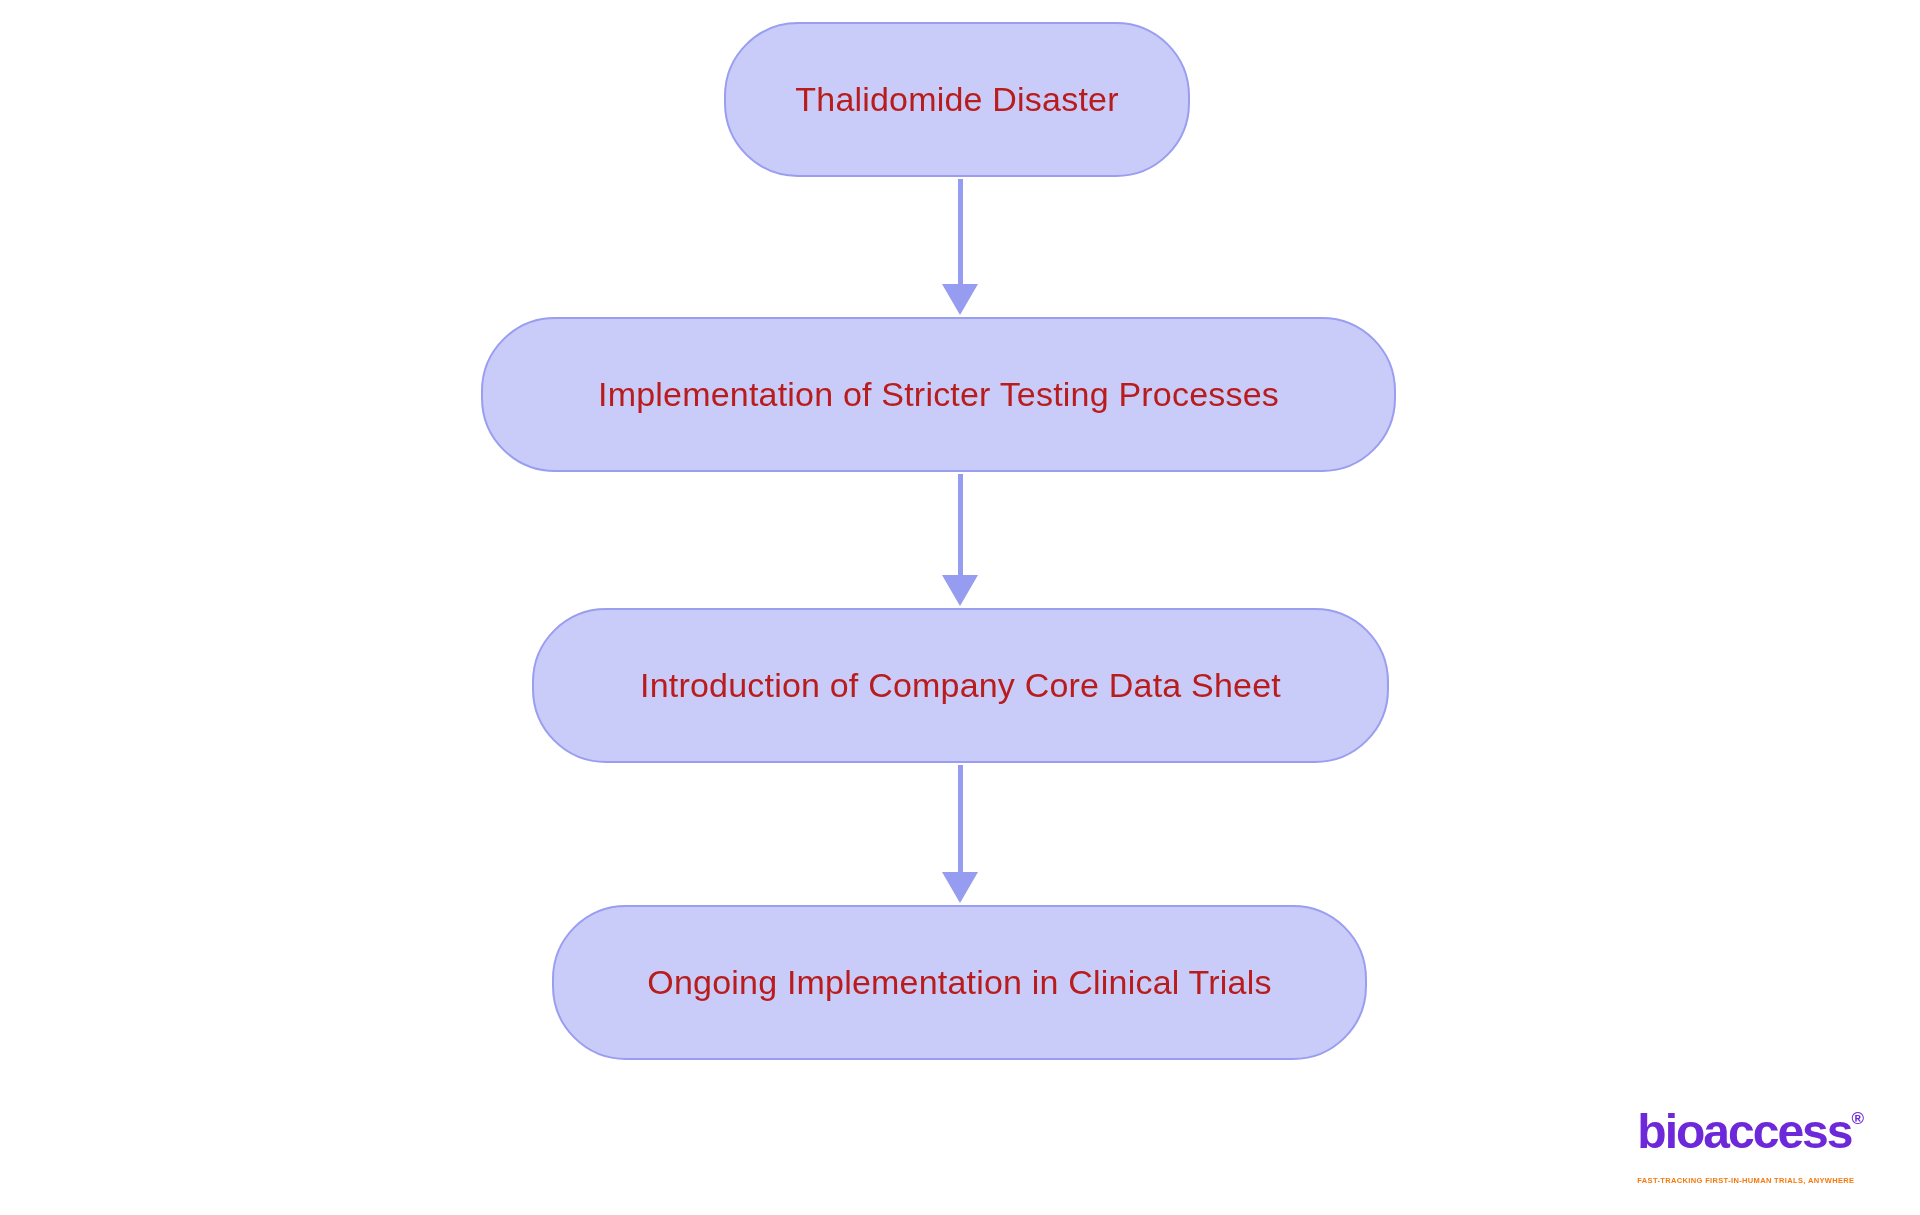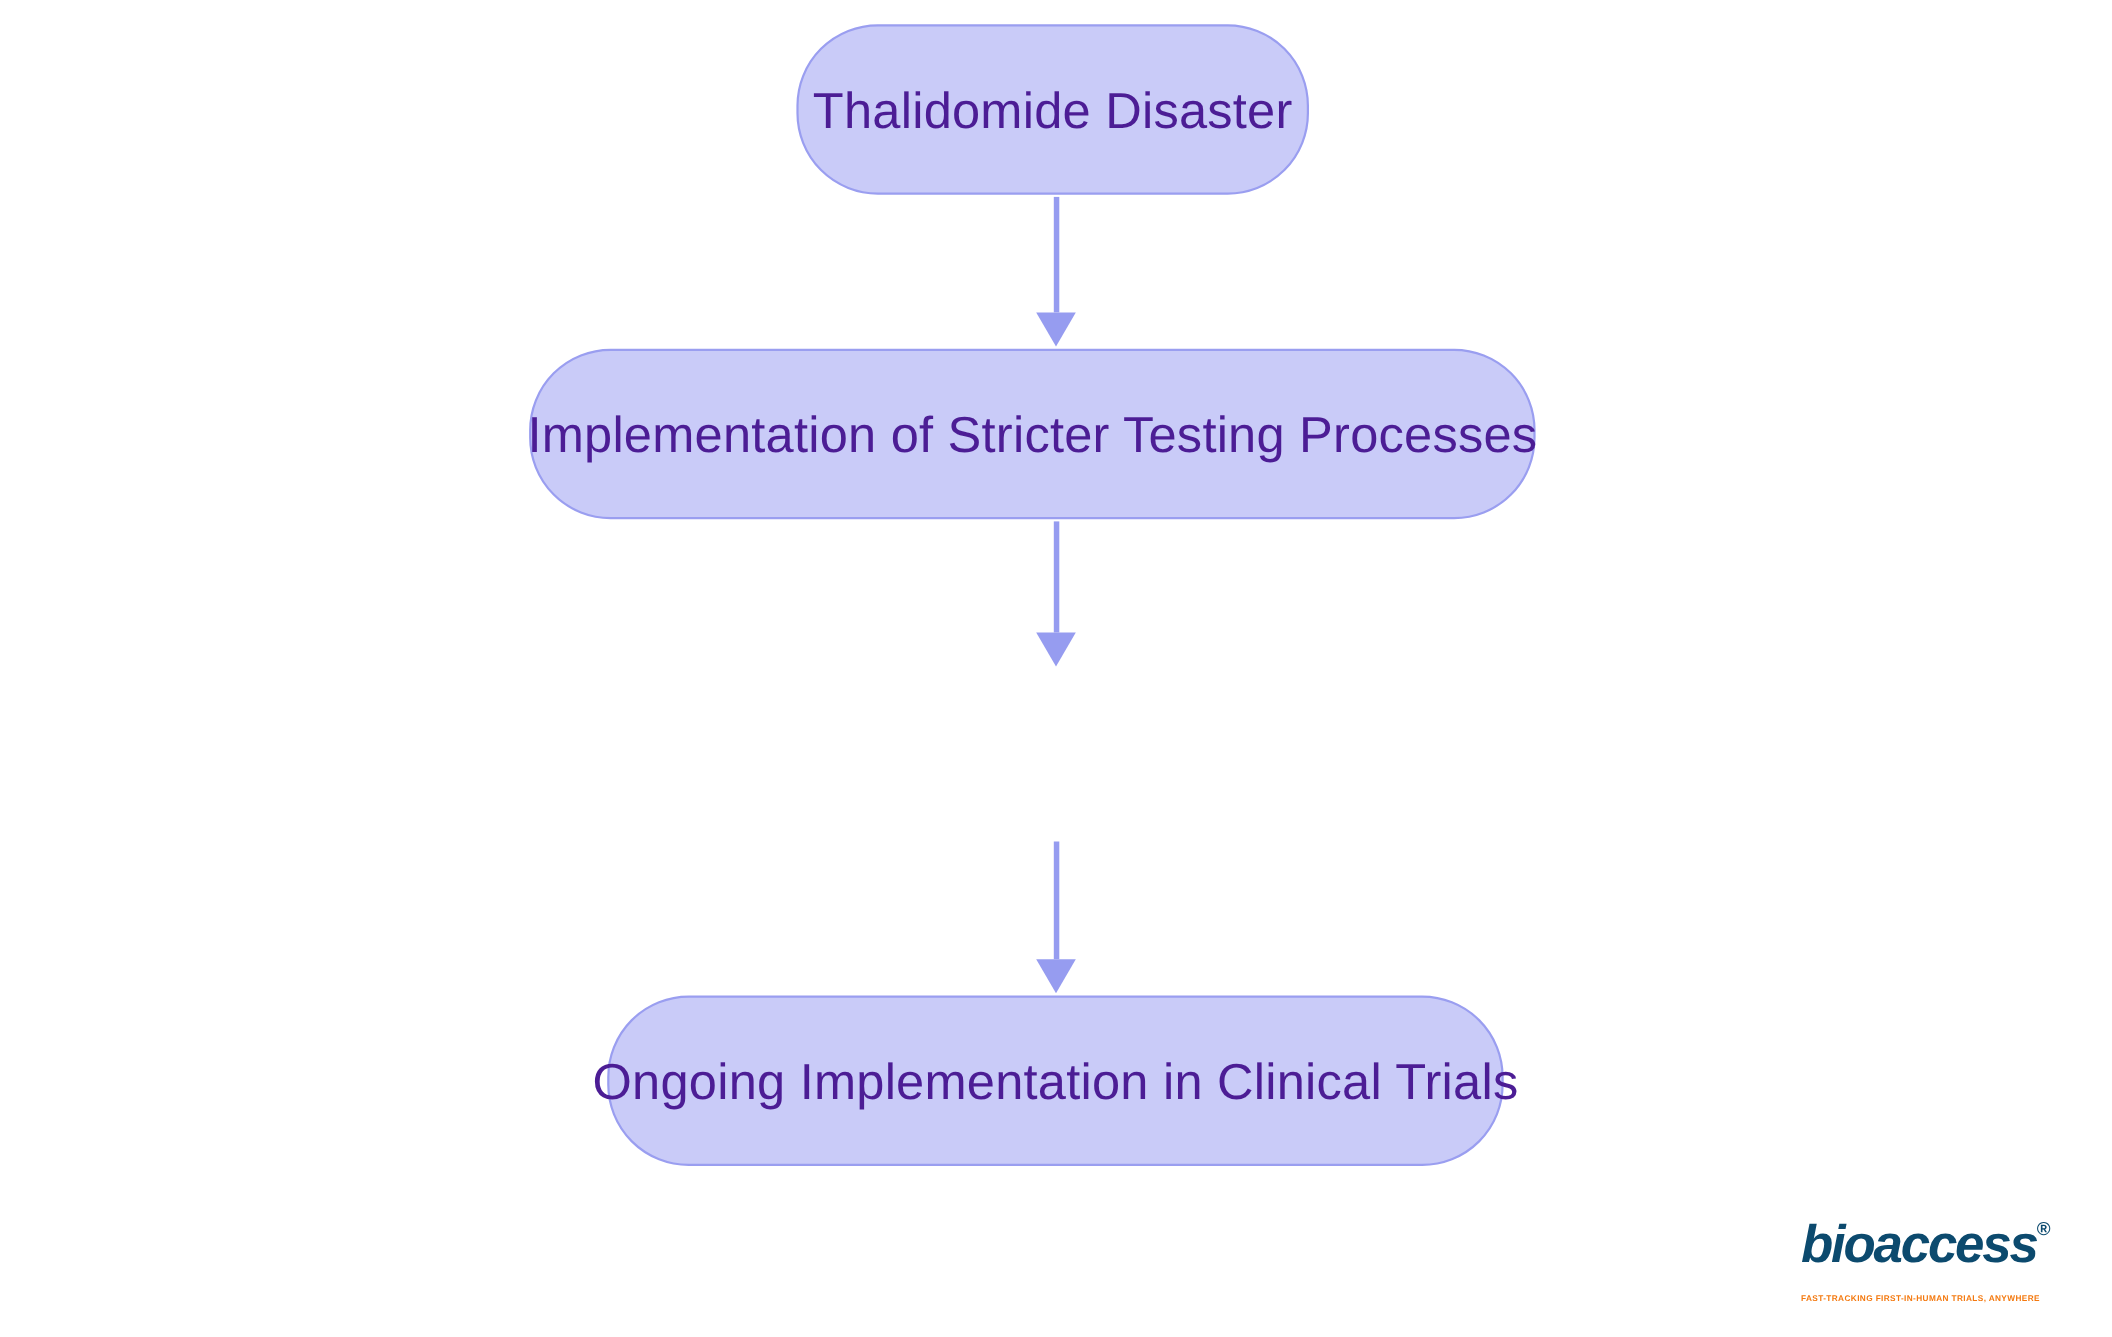--- a/index.html
+++ b/index.html
@@ -19,22 +19,22 @@
     position: absolute;
     height: 155px;
     background: #c9cbf8;
     border: 2.5px solid #9a9ef0;
     border-radius: 74px;
     display: flex;
     align-items: center;
     justify-content: center;
   }
   .node-label {
-    color: #4c1d95;
-    font-size: 46px;
+    color: #b91c1c;
+    font-size: 34px;
     letter-spacing: 0.2px;
     text-align: center;
     white-space: nowrap;
   }
   .n1 { left: 724px; top: 22px;  width: 466px; }
   .n2 { left: 481px; top: 317px; width: 915px; }
   .n3 { left: 532px; top: 608px; width: 857px; }
   .n4 { left: 552px; top: 905px; width: 815px; }
 
   
@@ -62,27 +62,26 @@
   }
 
   
   .logo {
     position: absolute;
     right: 56px;
     bottom: 30px;
     text-align: left;
   }
   .logo-word {
-    color: #0c4a6e;
+    color: #6d28d9;
     font-size: 48px;
     font-weight: 700;
     letter-spacing: -2px;
     line-height: 1;
     white-space: nowrap;
-    font-style: italic;
   }
   .logo-reg {
     font-size: 17px;
     font-weight: 700;
     vertical-align: 24px;
     letter-spacing: 0;
   }
   .logo-tagline {
     margin-top: 20px;
     color: #f4790f;
@@ -108,20 +107,23 @@
 
   <div class="node n2">
     <span class="node-label">Implementation of Stricter Testing Processes</span>
   </div>
 
   <div class="arrow a2">
     <div class="arrow-line"></div>
     <div class="arrow-head"></div>
   </div>
 
+  <div class="node n3">
+    <span class="node-label">Introduction of Company Core Data Sheet</span>
+  </div>
 
   <div class="arrow a3">
     <div class="arrow-line"></div>
     <div class="arrow-head"></div>
   </div>
 
   <div class="node n4">
     <span class="node-label">Ongoing Implementation in Clinical Trials</span>
   </div>
 

